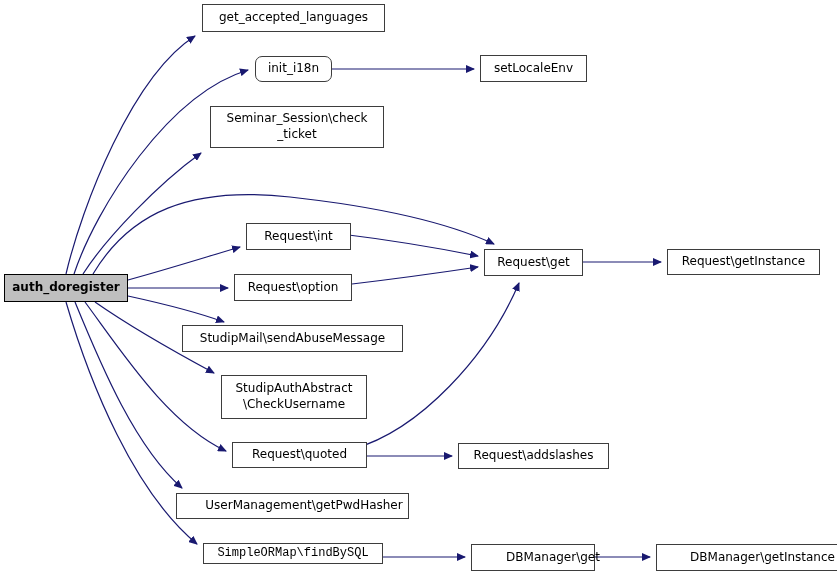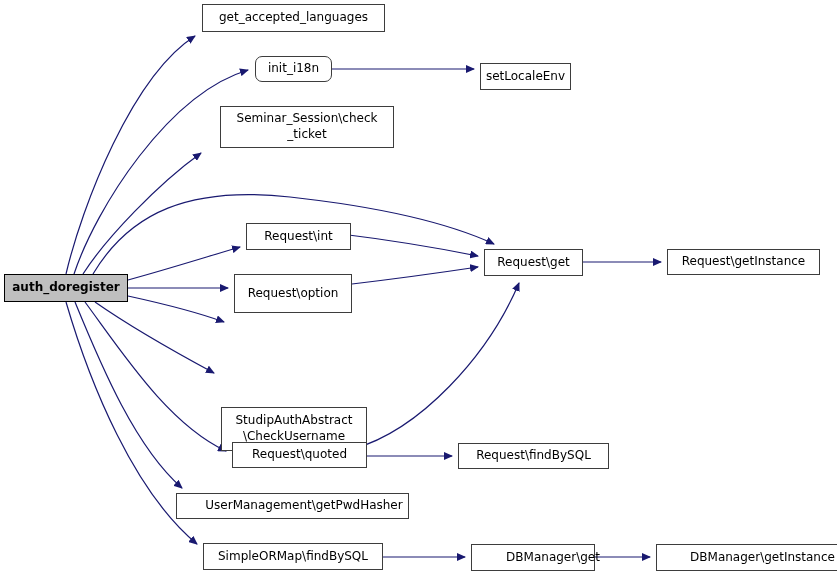--- a/index.html
+++ b/index.html
@@ -30,32 +30,32 @@
     text-align:center;
     font-size:12px;line-height:1.3;
     white-space:pre-line;
     cursor:pointer;
   }
   .node.highlight{background:var(--highlight-fill);border-color:#000;}
   
   #n-auth{left:4px;top:274px;width:124px;height:28px;font-weight:bold;}
   #n-gal{left:202px;top:4px;width:183px;height:28px;}
   #n-i18n{left:255px;top:56px;width:77px;height:26px;border-radius:7px;}
-  #n-sle{left:480px;top:63px;width:91px;height:27px;text-align:center;}
-  #n-ticket{left:220px;top:106px;width:174px;height:42px;}
+  #n-sle{left:480px;top:55px;width:107px;height:27px;text-align:center;}
+  #n-ticket{left:210px;top:106px;width:174px;height:42px;}
   #n-rint{left:246px;top:223px;width:105px;height:27px;}
-  #n-ropt{left:234px;top:274px;width:118px;height:39px;}
+  #n-ropt{left:234px;top:274px;width:118px;height:27px;}
   #n-mail{left:182px;top:325px;width:221px;height:27px;}
   #n-rget{left:484px;top:249px;width:99px;height:27px;}
   #n-rgi{left:667px;top:249px;width:153px;height:26px;}
-  #n-chk{left:221px;top:375px;width:146px;height:44px;margin-top:32px;}
+  #n-chk{left:221px;top:375px;width:146px;height:44px;}
   #n-rq{left:232px;top:442px;width:135px;height:26px;}
   #n-radd{left:458px;top:443px;width:151px;height:26px;}
   #n-pwd{left:176px;top:493px;width:233px;height:26px;padding-left:23px;}
-  #n-orm{left:203px;top:543px;width:180px;height:27px;}
+  #n-orm{left:203px;top:543px;width:180px;height:21px;font-family:Liberation Mono, monospace;}
   #n-dbg{left:471px;top:544px;width:124px;height:27px;padding-left:40px;}
   #n-dbgi{left:656px;top:544px;width:187px;height:27px;padding-left:26px;}
 </style>
 </head>
 <body>
 
 <div id="canvas">
 
   <svg id="edges" viewBox="0 0 837 576" xmlns="http://www.w3.org/2000/svg">
     <defs>
@@ -85,24 +85,25 @@
   </svg>
 
   <div id="n-auth" class="node highlight">auth_doregister</div>
   <div id="n-gal" class="node">get_accepted_languages</div>
   <div id="n-i18n" class="node">init_i18n</div>
   <div id="n-sle" class="node">setLocaleEnv</div>
   <div id="n-ticket" class="node">Seminar_Session\check
 _ticket</div>
   <div id="n-rint" class="node">Request\int</div>
   <div id="n-ropt" class="node">Request\option</div>
+  <div id="n-mail" class="node">StudipMail\sendAbuseMessage</div>
   <div id="n-rget" class="node">Request\get</div>
   <div id="n-rgi" class="node">Request\getInstance</div>
   <div id="n-chk" class="node">StudipAuthAbstract
 \CheckUsername</div>
   <div id="n-rq" class="node">Request\quoted</div>
-  <div id="n-radd" class="node">Request\findBySQL</div>
+  <div id="n-radd" class="node">Request\addslashes</div>
   <div id="n-pwd" class="node">UserManagement\getPwdHasher</div>
   <div id="n-orm" class="node">SimpleORMap\findBySQL</div>
   <div id="n-dbg" class="node">DBManager\get</div>
   <div id="n-dbgi" class="node">DBManager\getInstance</div>
 
 </div>
 
 </body></html>

